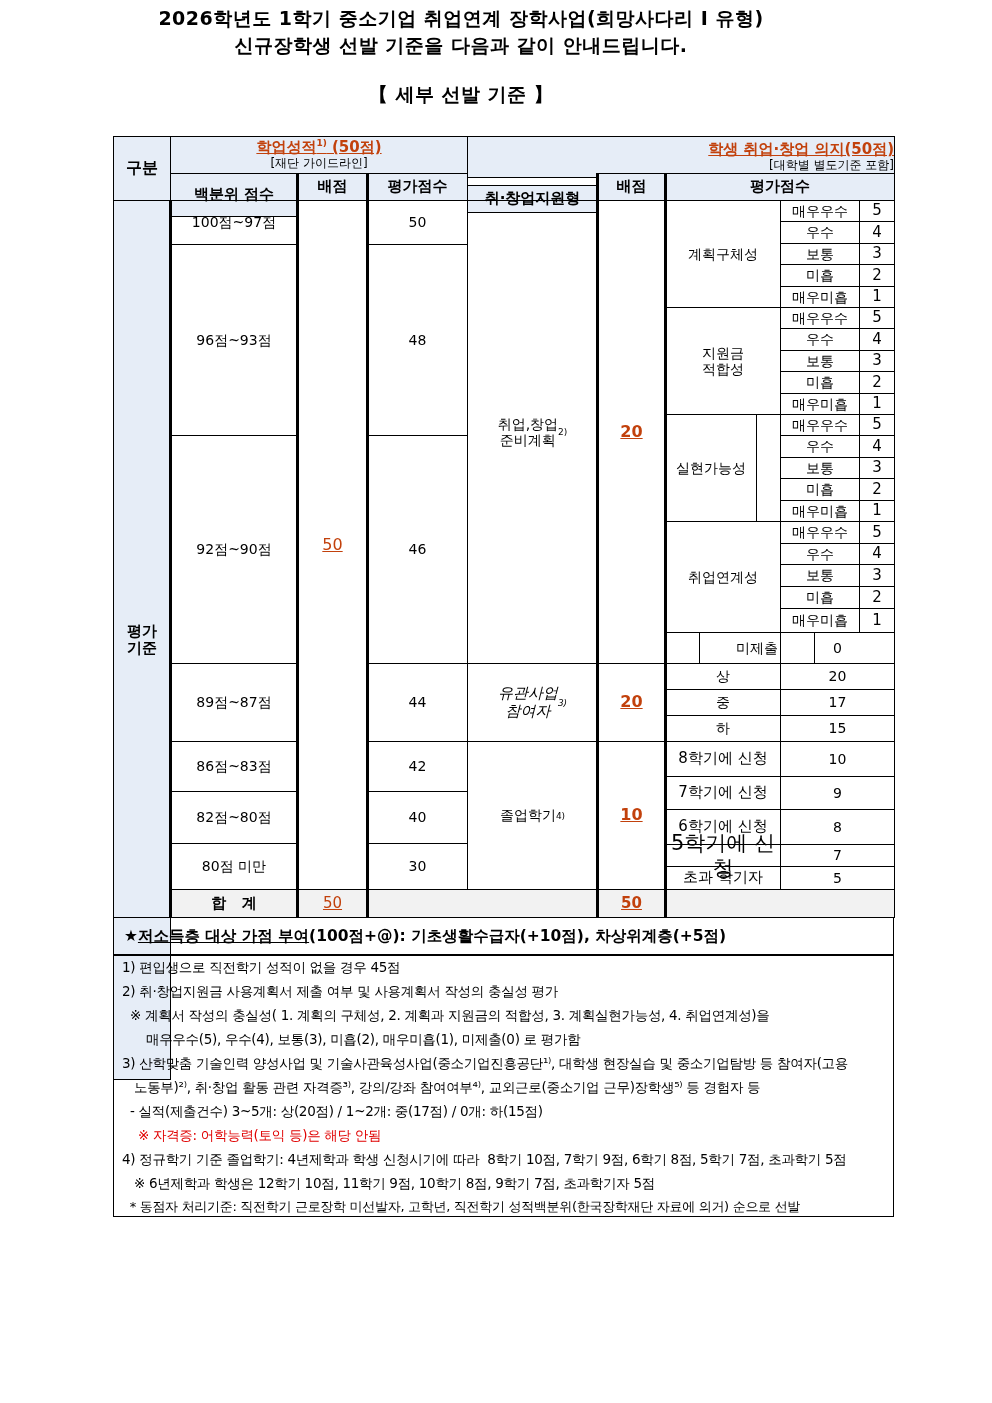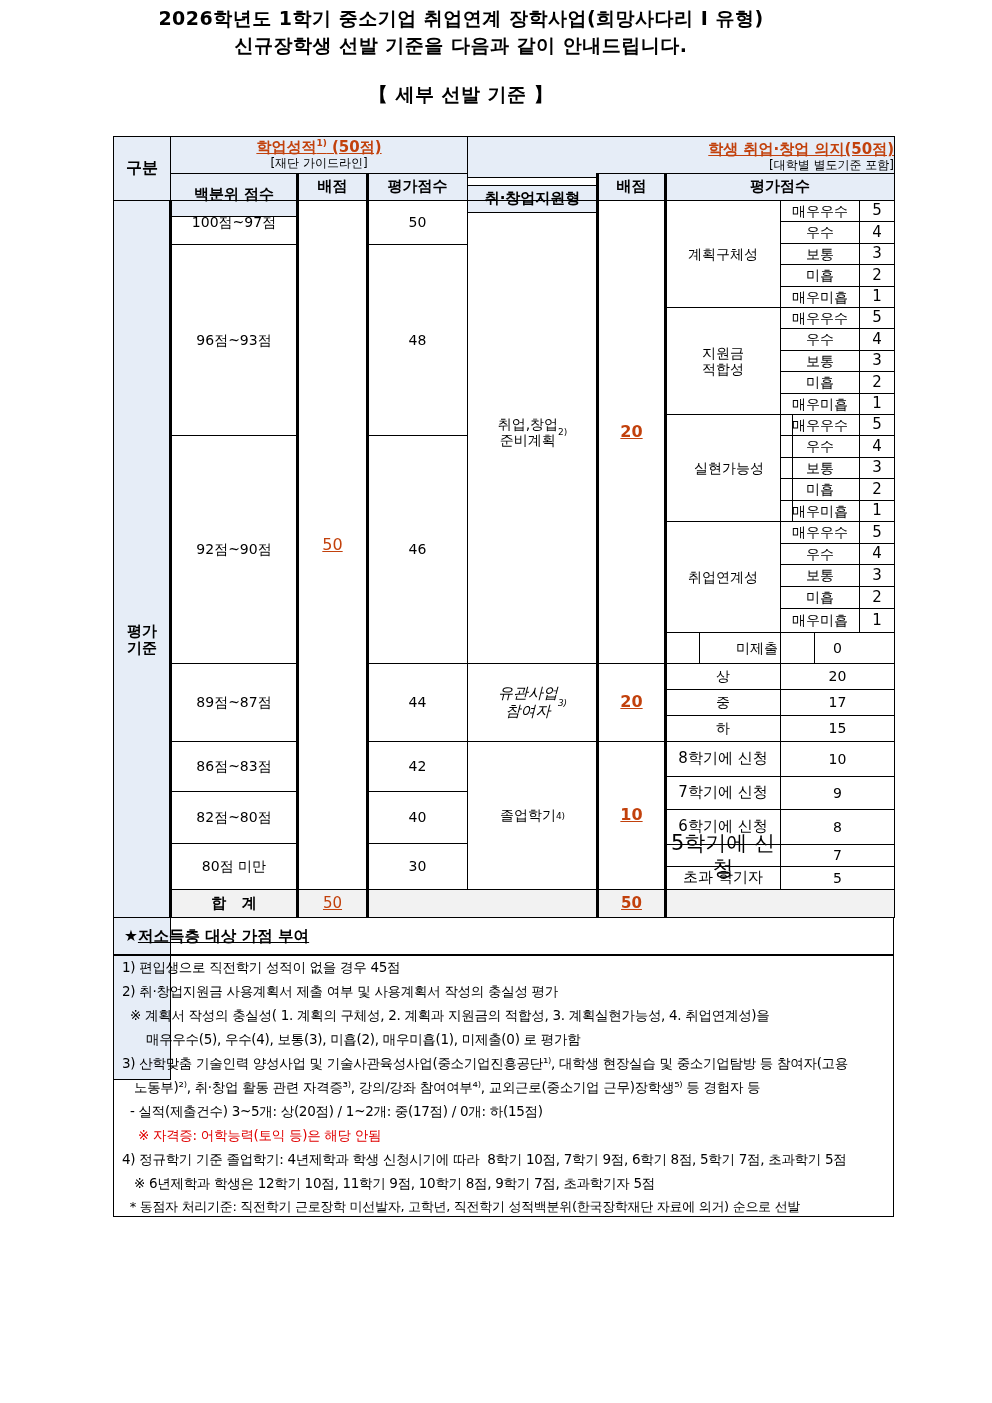--- a/index.html
+++ b/index.html
@@ -81,21 +81,21 @@
     <div class="c b " style="left: 780px; top: 307px; width: 80px; height: 22px;">매우우수</div>
     <div class="c b " style="left: 859px; top: 307px; width: 36px; height: 22px; font-size: 15px;">5</div>
     <div class="c b " style="left: 780px; top: 328px; width: 80px; height: 23px;">우수</div>
     <div class="c b " style="left: 859px; top: 328px; width: 36px; height: 23px; font-size: 15px;">4</div>
     <div class="c b " style="left: 780px; top: 350px; width: 80px; height: 22px;">보통</div>
     <div class="c b " style="left: 859px; top: 350px; width: 36px; height: 22px; font-size: 15px;">3</div>
     <div class="c b " style="left: 780px; top: 371px; width: 80px; height: 23px;">미흡</div>
     <div class="c b " style="left: 859px; top: 371px; width: 36px; height: 23px; font-size: 15px;">2</div>
     <div class="c b " style="left: 780px; top: 393px; width: 80px; height: 22px;">매우미흡</div>
     <div class="c b " style="left: 859px; top: 393px; width: 36px; height: 22px; font-size: 15px;">1</div>
-    <div class="c b " style="left: 665px; top: 414px; width: 128px; height: 108px; text-align: center;">실현가능성</div>
+    <div class="c b " style="left: 665px; top: 414px; width: 92px; height: 108px; text-align: center;">실현가능성</div>
     <div class="c b " style="left: 780px; top: 414px; width: 80px; height: 22px;">매우우수</div>
     <div class="c b " style="left: 859px; top: 414px; width: 36px; height: 22px; font-size: 15px;">5</div>
     <div class="c b " style="left: 780px; top: 435px; width: 80px; height: 23px;">우수</div>
     <div class="c b " style="left: 859px; top: 435px; width: 36px; height: 23px; font-size: 15px;">4</div>
     <div class="c b " style="left: 780px; top: 457px; width: 80px; height: 22px;">보통</div>
     <div class="c b " style="left: 859px; top: 457px; width: 36px; height: 22px; font-size: 15px;">3</div>
     <div class="c b " style="left: 780px; top: 478px; width: 80px; height: 23px;">미흡</div>
     <div class="c b " style="left: 859px; top: 478px; width: 36px; height: 23px; font-size: 15px;">2</div>
     <div class="c b " style="left: 780px; top: 500px; width: 80px; height: 22px;">매우미흡</div>
     <div class="c b " style="left: 859px; top: 500px; width: 36px; height: 22px; font-size: 15px;">1</div>
@@ -148,20 +148,21 @@
     <div class="vline" style="left: 296px; top: 173px; width: 3px; height: 744px;"></div>
     <div class="vline" style="left: 366px; top: 173px; width: 3px; height: 744px;"></div>
     <div class="vline" style="left: 596px; top: 173px; width: 3px; height: 744px;"></div>
     <div class="vline" style="left: 664px; top: 173px; width: 3px; height: 744px;"></div>
     <div class="vline" style="left: 169px; top: 200px; width: 3px; height: 717px;"></div>
   </div>
 
 <div class="star">
   <span>★ </span>
   <u>저소득층 대상 가점 부여</u>
+  <span>(100점+@): 기초생활수급자(+10점), 차상위계층(+5점)</span>
 </div>
 
 <div class="notes-box"></div>
 <div id="notes">
     <div class="note" style="top: 961px;">1)&nbsp;편입생으로&nbsp;직전학기&nbsp;성적이&nbsp;없을&nbsp;경우&nbsp;45점</div>
     <div class="note" style="top: 985px;">2)&nbsp;취·창업지원금&nbsp;사용계획서&nbsp;제출&nbsp;여부&nbsp;및&nbsp;사용계획서&nbsp;작성의&nbsp;충실성&nbsp;평가</div>
     <div class="note" style="top: 1009px;">&nbsp;&nbsp;※&nbsp;계획서&nbsp;작성의&nbsp;충실성(&nbsp;1.&nbsp;계획의&nbsp;구체성,&nbsp;2.&nbsp;계획과&nbsp;지원금의&nbsp;적합성,&nbsp;3.&nbsp;계획실현가능성,&nbsp;4.&nbsp;취업연계성)을</div>
     <div class="note" style="top: 1033px;">&nbsp;&nbsp;&nbsp;&nbsp;&nbsp;&nbsp;매우우수(5),&nbsp;우수(4),&nbsp;보통(3),&nbsp;미흡(2),&nbsp;매우미흡(1),&nbsp;미제출(0)&nbsp;로&nbsp;평가함</div>
     <div class="note" style="top: 1057px;">3)&nbsp;산학맞춤&nbsp;기술인력&nbsp;양성사업&nbsp;및&nbsp;기술사관육성사업(중소기업진흥공단¹⁾,&nbsp;대학생&nbsp;현장실습&nbsp;및&nbsp;중소기업탐방&nbsp;등&nbsp;참여자(고용</div>
     <div class="note" style="top: 1081px;">&nbsp;&nbsp;&nbsp;노동부)²⁾,&nbsp;취·창업&nbsp;활동&nbsp;관련&nbsp;자격증³⁾,&nbsp;강의/강좌&nbsp;참여여부⁴⁾,&nbsp;교외근로(중소기업&nbsp;근무)장학생⁵⁾&nbsp;등&nbsp;경험자&nbsp;등</div>

